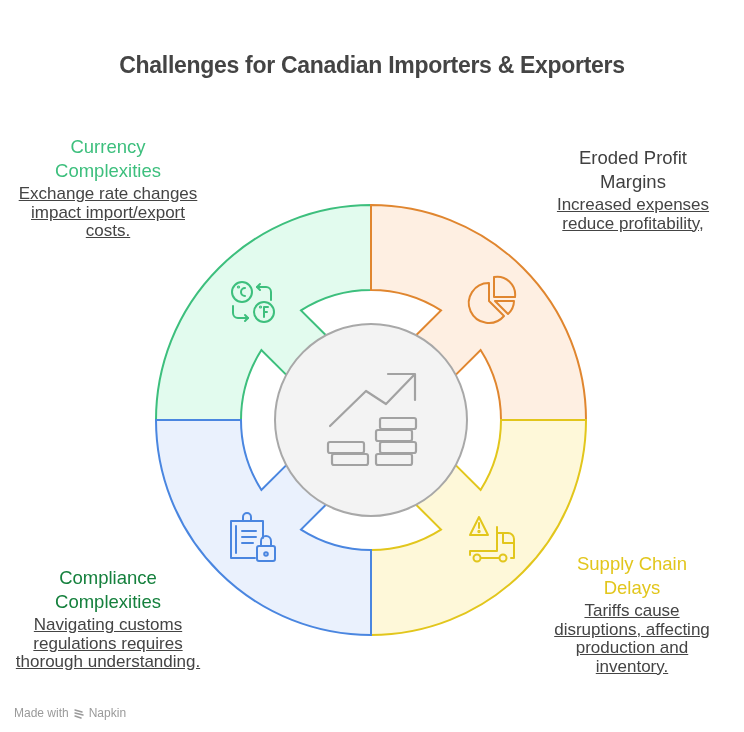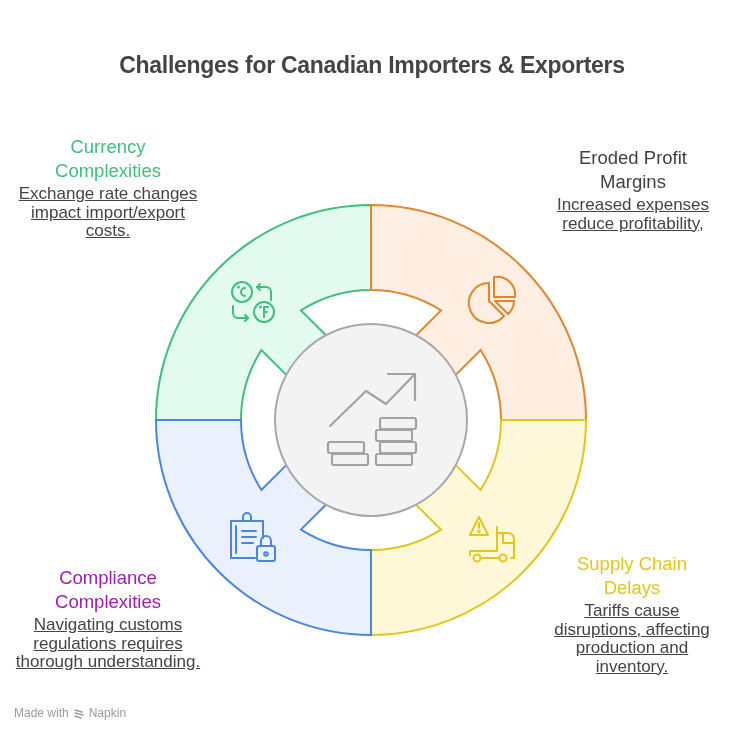--- a/index.html
+++ b/index.html
@@ -100,21 +100,21 @@
     <div>Eroded Profit</div>
     <div>Margins</div>
   </div>
   <div class="desc">
     <div>Increased expenses</div>
     <div>reduce profitability,</div>
   </div>
 </div>
 
 <div class="block" style="left:8px; top:566px; width:200px;">
-  <div class="head" style="color:#a21caf;">
+  <div class="head" style="color:#15803d;">
     <div>Compliance</div>
     <div>Complexities</div>
   </div>
   <div class="desc">
     <div>Navigating customs</div>
     <div>regulations requires</div>
     <div>thorough understanding.</div>
   </div>
 </div>
 

